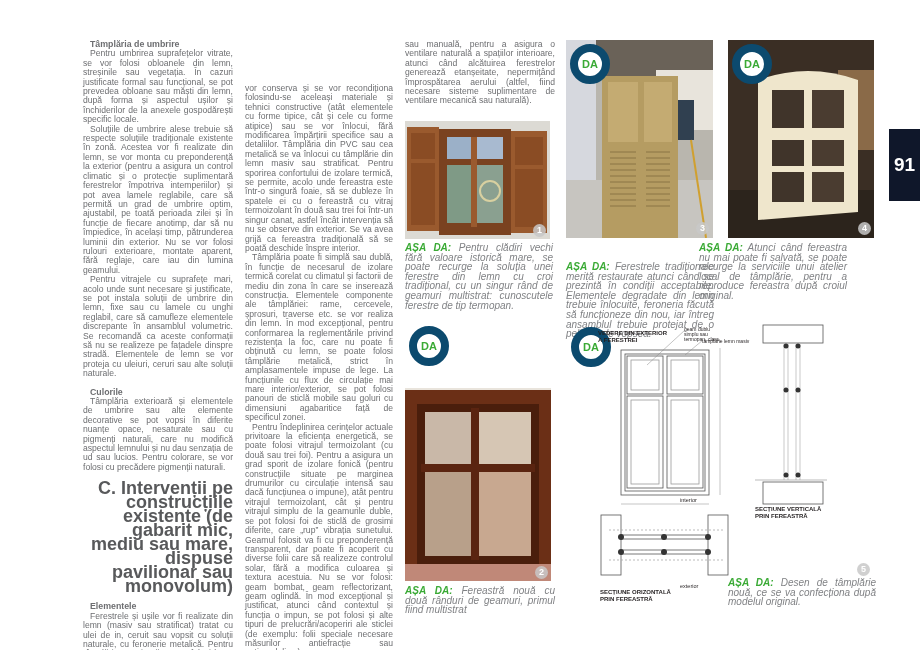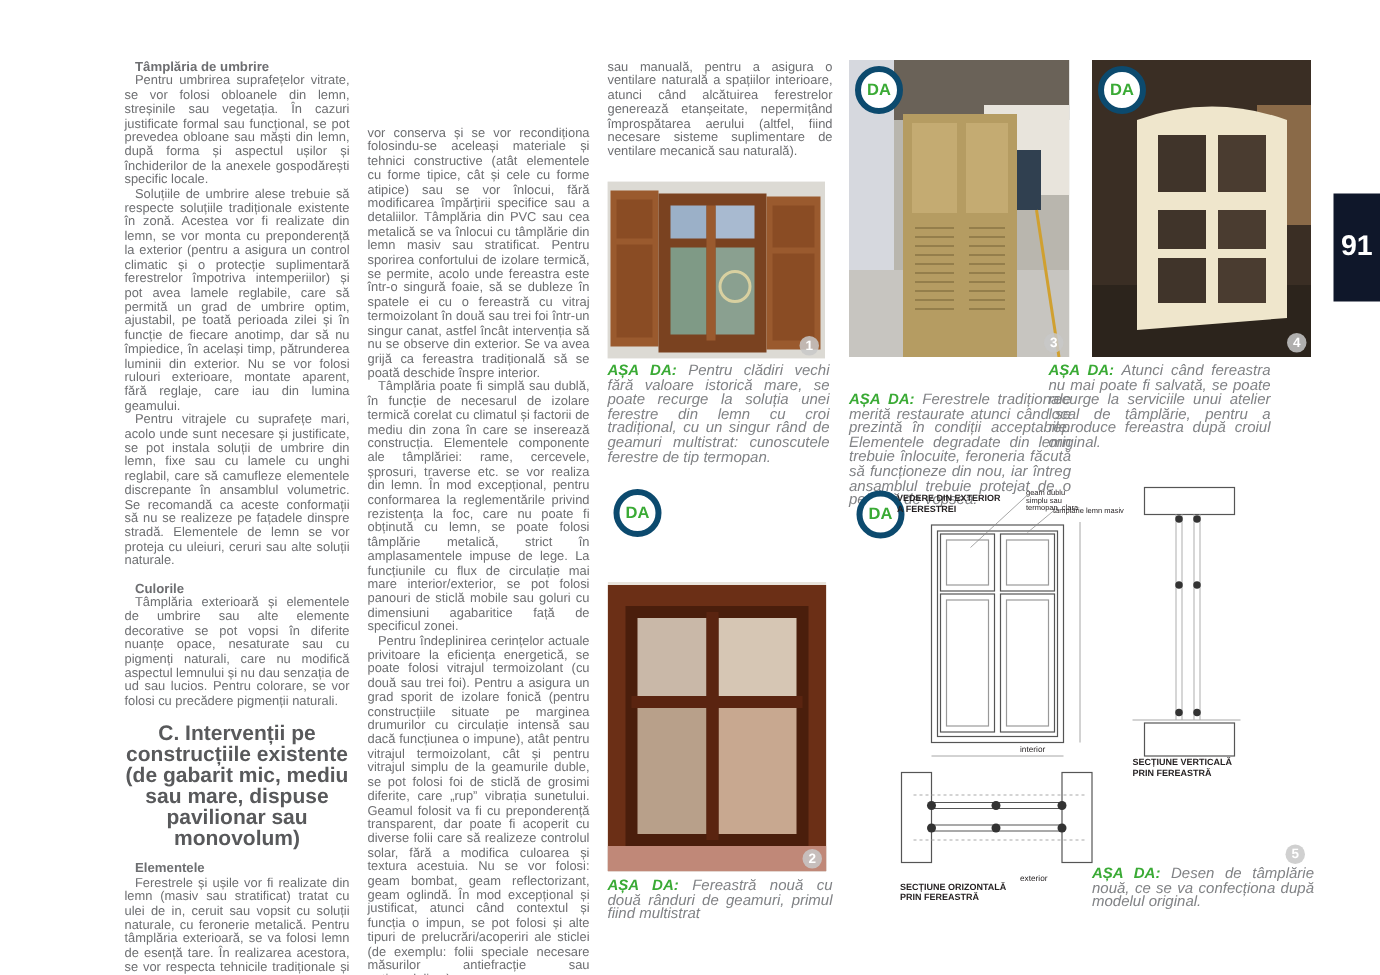--- a/index.html
+++ b/index.html
@@ -1,27 +1,27 @@
 <!DOCTYPE html>
 <html><head>
 <meta charset="utf-8">
 <style>
   html, body { margin: 0; padding: 0; background: #ffffff; }
   body { width: 920px; height: 650px; position: relative; overflow: hidden; font-family: "Liberation Sans", sans-serif; color: #6d6e71; }
   .col { position: absolute; font-size: 8.6px; line-height: 9.4px; text-align: justify; color: #6d6e71; }
   .col p { margin: 0; text-indent: 7px; }
   .col h4 { margin: 0; font-size: 8.8px; font-weight: bold; color: #6d6e71; padding-left: 7px; }
   .col .gap { height: 9px; }
-  .col h2 { margin: 0; font-size: 14px; line-height: 14px; font-weight: bold; color: #58595b; text-align: center; }
+  .col h2 { margin: 0; font-size: 18px; line-height: 14px; font-weight: bold; color: #58595b; text-align: right; }
   #col1 { left: 83px; top: 40px; width: 150px; }
   #col2 { left: 245px; top: 40px; width: 148px; margin-top: 44px; }
   #col3 { left: 405px; top: 40px; width: 150px; }
   .photo { position: absolute; overflow: hidden; }
   .num-badge { position: absolute; width: 13px; height: 13px; border-radius: 50%; background: rgba(200,200,200,0.85); color: #fff; font-size: 9px; line-height: 13px; text-align: center; font-weight: bold; }
-  .da-badge { position: absolute; width: 24px; height: 24px; border-radius: 50%; border: 4px solid #0c4a6e; background: #fff; color: #3aaa35; font-size: 11px; font-weight: bold; line-height: 24px; text-align: center; }
+  .da-badge { position: absolute; width: 24px; height: 24px; border-radius: 50%; border: 8px solid #0c4a6e; background: #fff; color: #3aaa35; font-size: 11px; font-weight: bold; line-height: 24px; text-align: center; }
   .caption { position: absolute; font-size: 10px; line-height: 9.6px; font-style: italic; color: #808285; text-align: justify; }
   .caption .lead { color: #3aaa35; font-weight: bold; }
   .page-tab { position: absolute; left: 889px; top: 129px; width: 31px; height: 72px; background: #0f172a; color: #fff; font-weight: bold; font-size: 19px; line-height: 72px; text-align: center; }
   .dwg-label { position: absolute; font-size: 6px; line-height: 7px; color: #231f20; font-weight: bold; }
   .dwg-small { position: absolute; font-size: 5px; color: #231f20; }
 </style>
 </head>
 <body>
 
 <div id="col1" class="col">

